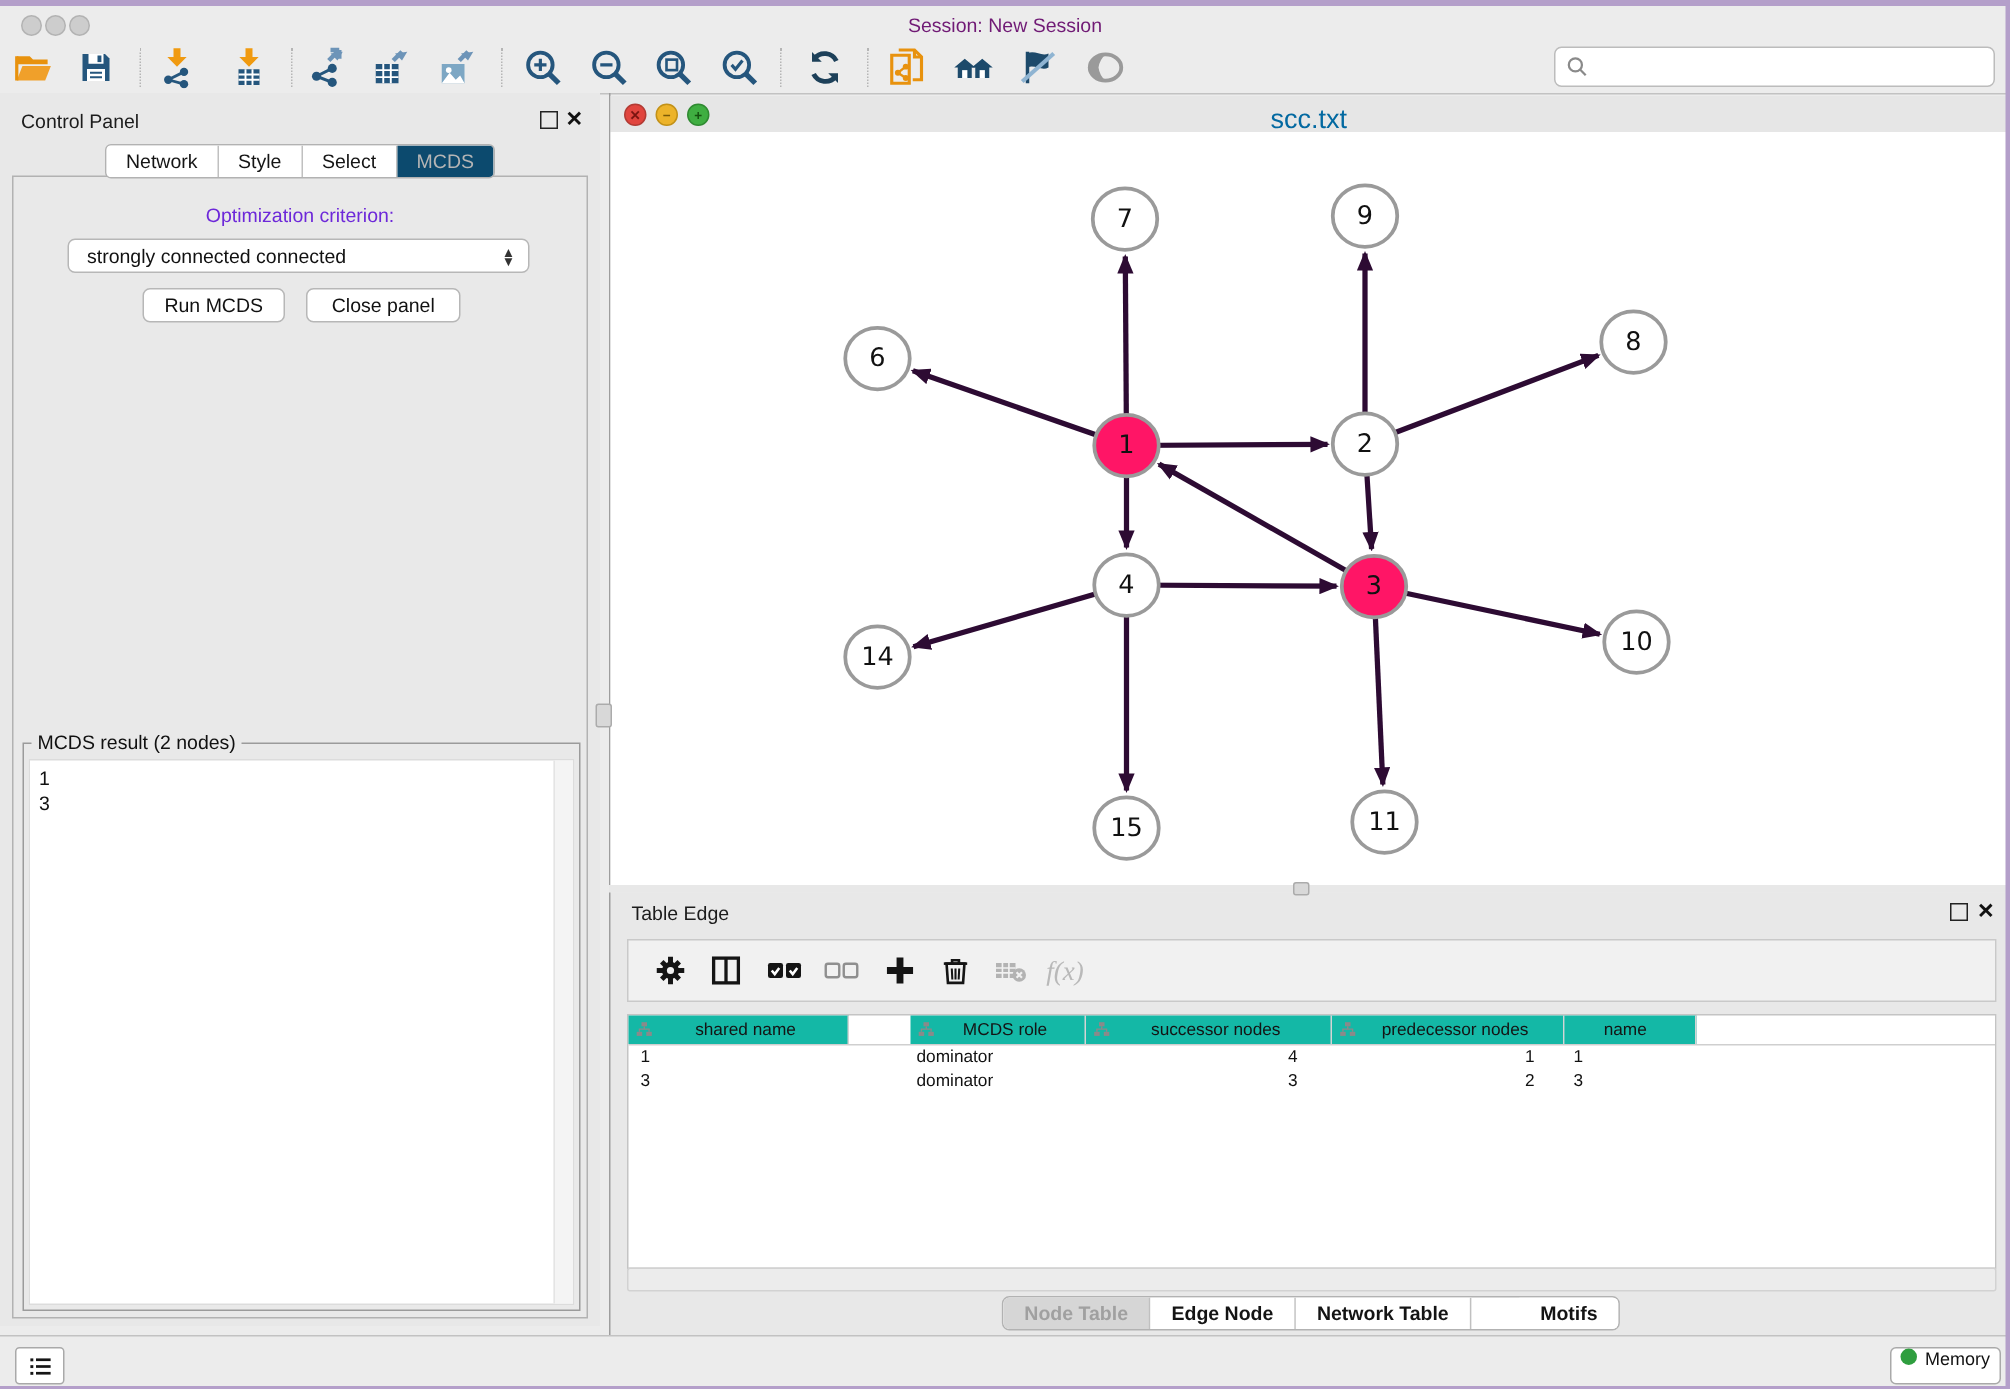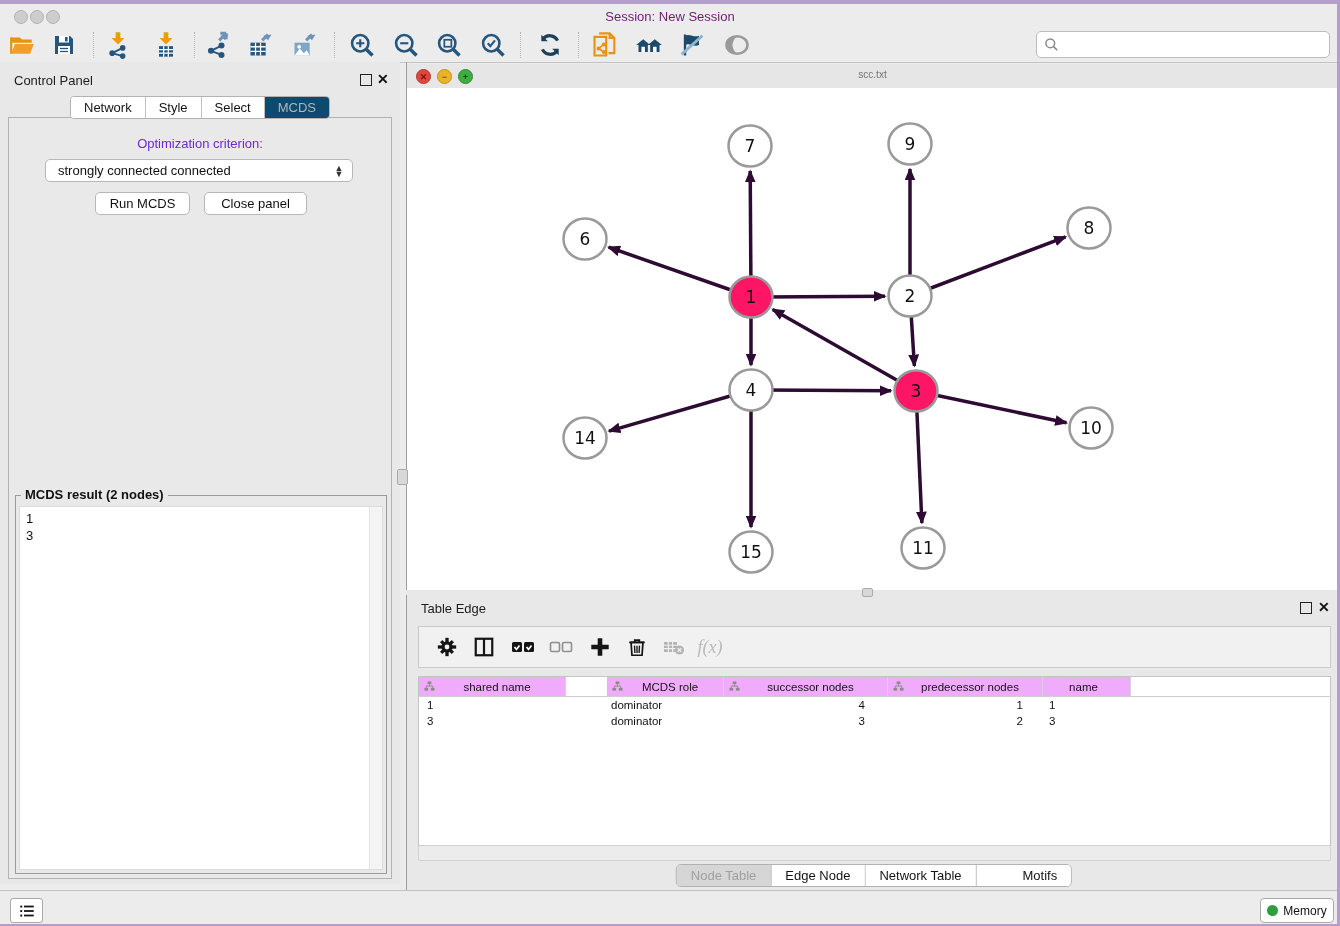--- a/index.html
+++ b/index.html
@@ -33,60 +33,60 @@
   .cp-tab{padding:3px 13px;font-size:13px;color:#141414;background:#fff;border-right:1px solid #c0c0c0;cursor:pointer;white-space:nowrap;}
   .cp-tab:last-child{border-right:none;}
   .cp-tab.active{background:#0c4a6e;color:#b5b5b5;text-align:center;}
   .cp-body{left:8px;top:55px;width:382px;height:760px;background:#e9e9e9;border:1px solid #b2b2b2;}
   .opt-label{top:18px;width:100%;text-align:center;font-size:13px;color:#6d28d9;}
   .dropdown{left:36px;top:41px;width:306px;height:21px;background:#fff;border:1px solid #b7b7b7;border-radius:5px;display:flex;align-items:center;cursor:pointer;}
   .dropdown .val{flex:1;font-size:13px;padding-left:12px;color:#111;}
   .stepper{width:18px;display:flex;flex-direction:column;align-items:center;line-height:6px;font-size:9px;color:#333;padding-right:4px;}
   .btn{position:absolute;top:74px;height:21px;background:#fff;border:1px solid #b7b7b7;border-radius:5px;font-size:13px;color:#111;display:flex;align-items:center;justify-content:center;cursor:pointer;font-family:"Liberation Sans",sans-serif;}
   .groupbox{left:6px;top:377px;width:370px;height:377px;border:1px solid #9b9b9b;}
-  .grouplabel{position:absolute;top:-9px;left:5px;background:#e9e9e9;padding:0 4px;font-size:13px;color:#111;font-weight:bold;}
+  .grouplabel{position:absolute;top:-9px;left:5px;background:#e9e9e9;padding:0 4px;font-size:13px;color:#111;}
   .mcds-white{position:absolute;left:3px;right:3px;top:10px;bottom:3px;background:#fff;border:1px solid #dcdcdc;}
   .mcds-line{font-size:13px;color:#111;line-height:17px;padding-left:6px;}
   .mcds-scroll{position:absolute;right:0;top:0;bottom:0;width:12px;background:#f4f4f4;border-left:1px solid #e4e4e4;}
   
   .netwin{left:406px;top:62px;width:931px;height:528px;border-left:1px solid #9e9e9e;}
   .net-titlebar{left:0;top:2px;width:931px;height:24px;background:#e6e6e6;border-bottom:1px solid #adadad;}
   .light{position:absolute;top:5px;width:13px;height:13px;border-radius:50%;font-size:9px;font-weight:bold;display:flex;align-items:center;justify-content:center;cursor:pointer;}
-  .net-title{width:100%;text-align:center;top:5px;font-size:10px;color:#737373;}
+  .net-title{width:100%;text-align:center;top:5px;font-size:18px;color:#0369a1;}
   .canvas{left:0;top:26px;width:931px;height:502px;background:#fff;}
   .vsplit-handle{left:397px;top:469px;width:9px;height:14px;background:#d8d8d8;border:1px solid #ababab;border-radius:2px;z-index:5;cursor:col-resize;}
   .hsplit{left:406px;top:590px;width:934px;height:5px;background:#e8e8e8;cursor:row-resize;}
   .hsplit-handle{left:862px;top:588px;width:9px;height:7px;background:#d8d8d8;border:1px solid #ababab;border-radius:2px;z-index:5;cursor:row-resize;}
   
   .tpanel{left:406px;top:595px;width:934px;height:295px;background:#e8e8e8;border-left:1px solid #9e9e9e;}
   .tp-toolbar{left:11px;top:31px;width:911px;height:40px;background:#f1f1f1;border:1px solid #c9c9c9;}
   .tpi{position:absolute;top:5px;width:30px;height:30px;display:flex;align-items:center;justify-content:center;cursor:pointer;}
   .fx-ico{font-family:"Liberation Serif",serif;font-style:italic;font-size:18px;color:#b9b9b9;}
   .dtable{left:11px;top:81px;width:911px;height:168px;background:#fff;border:1px solid #c4c4c4;}
   .thead{display:flex;height:19px;border-bottom:1px solid #cfcfcf;}
-  .th{background:#f0abfc;border-right:1px solid #d4d4d4;display:flex;align-items:center;font-size:11.5px;color:#141414;}
+  .th{background:#14b8a6;border-right:1px solid #d4d4d4;display:flex;align-items:center;font-size:11.5px;color:#141414;}
   .th .lbl{flex:1;text-align:center;padding-right:6px;}
   .th svg{margin-left:5px;flex:none;}
   .trow{display:flex;height:16px;font-size:11.5px;color:#111;cursor:default;}
   .td{display:flex;align-items:center;}
   .c0{width:146px;}.c1{width:116px;margin-left:41px;}.c2{width:163px;}.c3{width:154px;}.c4{width:87px;}
   .td.c0{padding-left:8px;width:138px;}
   .td.c1{padding-left:5px;width:111px;}
   .td.c2{justify-content:flex-end;padding-right:20px;width:143px;}
   .td.c3{justify-content:flex-end;padding-right:16px;width:138px;}
   .td.c4{padding-left:10px;width:77px;}
   .hscroll{left:11px;top:250px;width:911px;height:14px;background:#ececec;border:1px solid #d2d2d2;border-radius:2px;}
   .tp-tabs{top:269px;left:50%;transform:translateX(-50%);display:flex;border:1px solid #b2b2b2;border-radius:5px;overflow:hidden;background:#fff;}
-  .tp-tab{padding:3px 14px;font-size:13px;font-weight:normal;color:#141414;background:#fff;border-right:1px solid #c0c0c0;cursor:pointer;white-space:nowrap;}
+  .tp-tab{padding:3px 14px;font-size:13px;font-weight:bold;color:#141414;background:#fff;border-right:1px solid #c0c0c0;cursor:pointer;white-space:nowrap;}
   .tp-tab:last-child{border-right:none;margin-left:32px;}
   .tp-tab.active{background:#d6d6d6;color:#a0a0a0;}
   
   .statusbar{left:0;top:890px;width:1340px;height:36px;background:#ececec;border-top:1px solid #c2c2c2;}
   .list-btn{left:10px;top:7px;width:31px;height:23px;background:#fff;border:1px solid #a9a9a9;border-radius:3px;display:flex;align-items:center;justify-content:center;cursor:pointer;}
-  .mem-btn{left:1260px;top:7px;width:72px;height:23px;background:#fff;border:1px solid #a9a9a9;border-radius:4px;display:flex;align-items:center;justify-content:center;gap:5px;cursor:pointer;font-size:12px;color:#111;}
+  .mem-btn{left:1260px;top:7px;width:72px;height:23px;background:#fff;border:1px solid #a9a9a9;border-radius:4px;display:flex;justify-content:center;gap:5px;cursor:pointer;font-size:12px;color:#111;}
   .mem-dot{width:11px;height:11px;border-radius:50%;background:#2f9e3f;}
 </style>
 </head>
 <body>
 
 <div class="abs frame-top"></div>
 <div class="abs frame-right"></div>
 <div class="abs frame-bottom"></div>
 
 <div class="abs titlebar">

